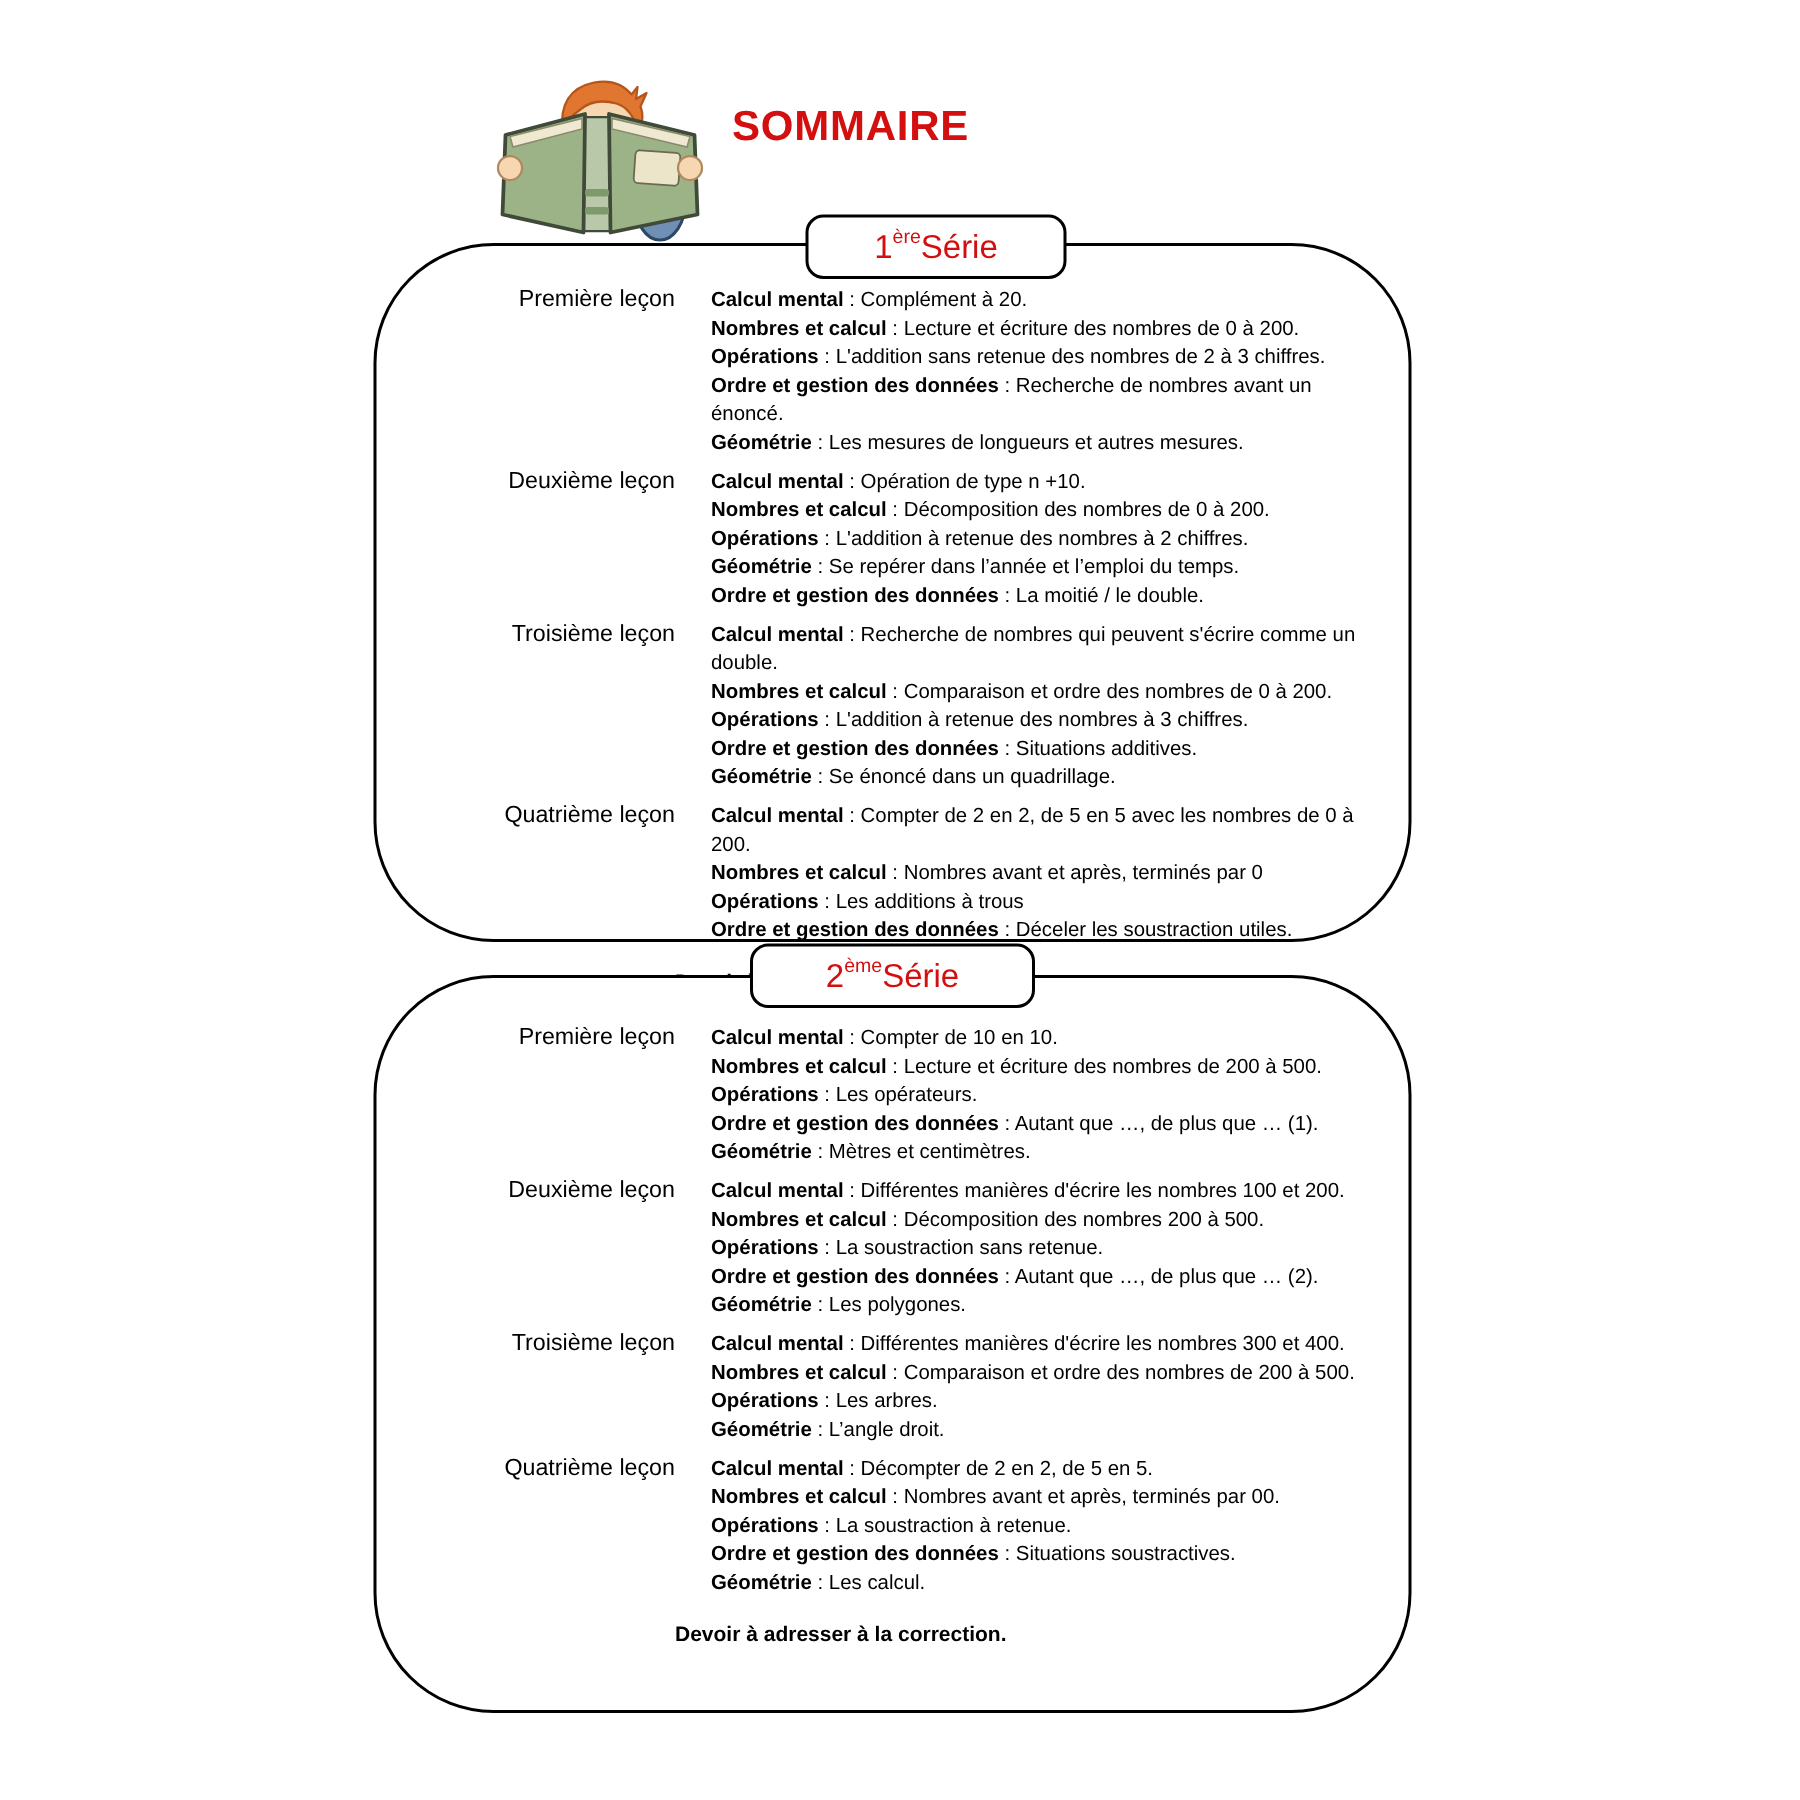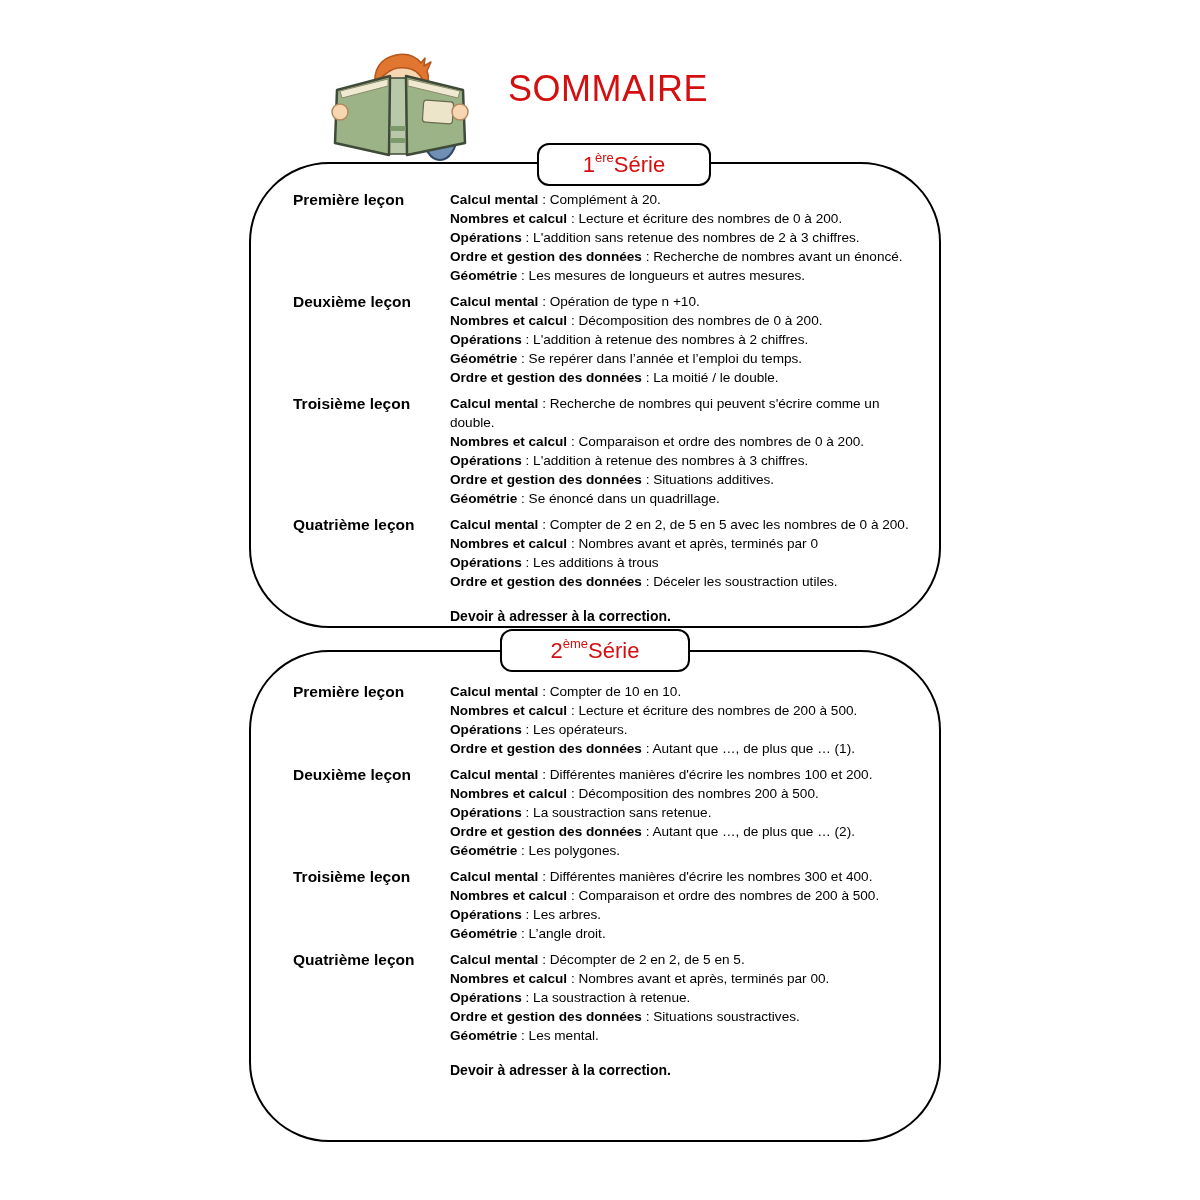--- a/index.html
+++ b/index.html
@@ -7,22 +7,22 @@
     width:1200px;height:1200px;background:#ffffff;
     font-family:"Liberation Sans","DejaVu Sans",sans-serif;
     color:#000;
     -webkit-font-smoothing:antialiased;
   }
   .page{position:relative;width:1200px;height:1200px;background:#fff;overflow:hidden;}
 
   
   .illustration{position:absolute;left:328px;top:46px;width:144px;height:116px;}
   .doc-title{
-    position:absolute;left:608px;top:68px;transform:translateX(-50%);
-    margin:0;font-size:36px;font-weight:normal;letter-spacing:.5px;
+    position:absolute;left:567px;top:68px;transform:translateX(-50%);
+    margin:0;font-size:28px;font-weight:bold;letter-spacing:.5px;
   }
 
   
   .series-box{
     position:absolute;left:249px;width:692px;
     border:2px solid #000;border-radius:80px;background:#fff;
     box-sizing:border-box;
   }
   .series-box.s1{top:162px;height:466px;}
   .series-box.s2{top:650px;height:492px;}
@@ -37,24 +37,24 @@
   .series-label.l1{left:537px;top:143px;width:174px;}
   .series-label.l2{left:500px;top:629px;width:190px;}
 
   
   .series-content{box-sizing:border-box;width:100%;height:100%;}
   .s1 .series-content{padding:26px 24px 0 42px;}
   .s2 .series-content{padding:30px 24px 0 42px;}
 
   .lesson{display:flex;margin-bottom:7px;}
   .lesson-title{
-    width:157px;flex-shrink:0;text-align:left;
-    font-weight:bold;font-size:15.5px;line-height:19px;
-  }
-  .lesson-body{flex:1;font-size:13.6px;line-height:19px;}
+    width:157px;flex-shrink:0;text-align:right;
+    font-weight:normal;font-size:15.5px;line-height:19px;
+  }
+  .lesson-body{flex:1;font-size:13.6px;line-height:19px;margin-left:24px;}
   .topic-line{white-space:normal;}
   .topic-label{font-weight:bold;}
 
   .correction-note{
     margin:16px 0 0 157px;font-weight:bold;font-size:14px;line-height:19px;
   }
   .red{color:#d40f0f;}
 </style>
 </head>
 <body>
@@ -161,20 +161,21 @@
   <div class="series-box s2">
     <div class="series-content">
 
       <div class="lesson">
         <div class="lesson-title">Première leçon</div>
         <div class="lesson-body">
           <div class="topic-line"><span class="topic-label">Calcul mental</span><span> : Compter de 10 en 10.</span></div>
           <div class="topic-line"><span class="topic-label">Nombres et calcul</span><span> : Lecture et écriture des nombres de 200 à 500.</span></div>
           <div class="topic-line"><span class="topic-label">Opérations</span><span> : Les opérateurs.</span></div>
           <div class="topic-line"><span class="topic-label">Ordre et gestion des données</span><span> : Autant que …, de plus que … (1).</span></div>
+          <div class="topic-line"><span class="topic-label">Géométrie</span><span> : Mètres et centimètres.</span></div>
         </div>
       </div>
 
       <div class="lesson">
         <div class="lesson-title">Deuxième leçon</div>
         <div class="lesson-body">
           <div class="topic-line"><span class="topic-label">Calcul mental</span><span> : Différentes manières d'écrire les nombres 100 et 200.</span></div>
           <div class="topic-line"><span class="topic-label">Nombres et calcul</span><span> : Décomposition des nombres 200 à 500.</span></div>
           <div class="topic-line"><span class="topic-label">Opérations</span><span> : La soustraction sans retenue.</span></div>
           <div class="topic-line"><span class="topic-label">Ordre et gestion des données</span><span> : Autant que …, de plus que … (2).</span></div>
@@ -192,21 +193,21 @@
         </div>
       </div>
 
       <div class="lesson">
         <div class="lesson-title">Quatrième leçon</div>
         <div class="lesson-body">
           <div class="topic-line"><span class="topic-label">Calcul mental</span><span> : Décompter de 2 en 2, de 5 en 5.</span></div>
           <div class="topic-line"><span class="topic-label">Nombres et calcul</span><span> : Nombres avant et après, terminés par 00.</span></div>
           <div class="topic-line"><span class="topic-label">Opérations</span><span> : La soustraction à retenue.</span></div>
           <div class="topic-line"><span class="topic-label">Ordre et gestion des données</span><span> : Situations soustractives.</span></div>
-          <div class="topic-line"><span class="topic-label">Géométrie</span><span> : Les mental.</span></div>
+          <div class="topic-line"><span class="topic-label">Géométrie</span><span> : Les calcul.</span></div>
         </div>
       </div>
 
       <div class="correction-note">Devoir à adresser à la correction.</div>
     </div>
   </div>
 
 </div>
 
 </body></html>

